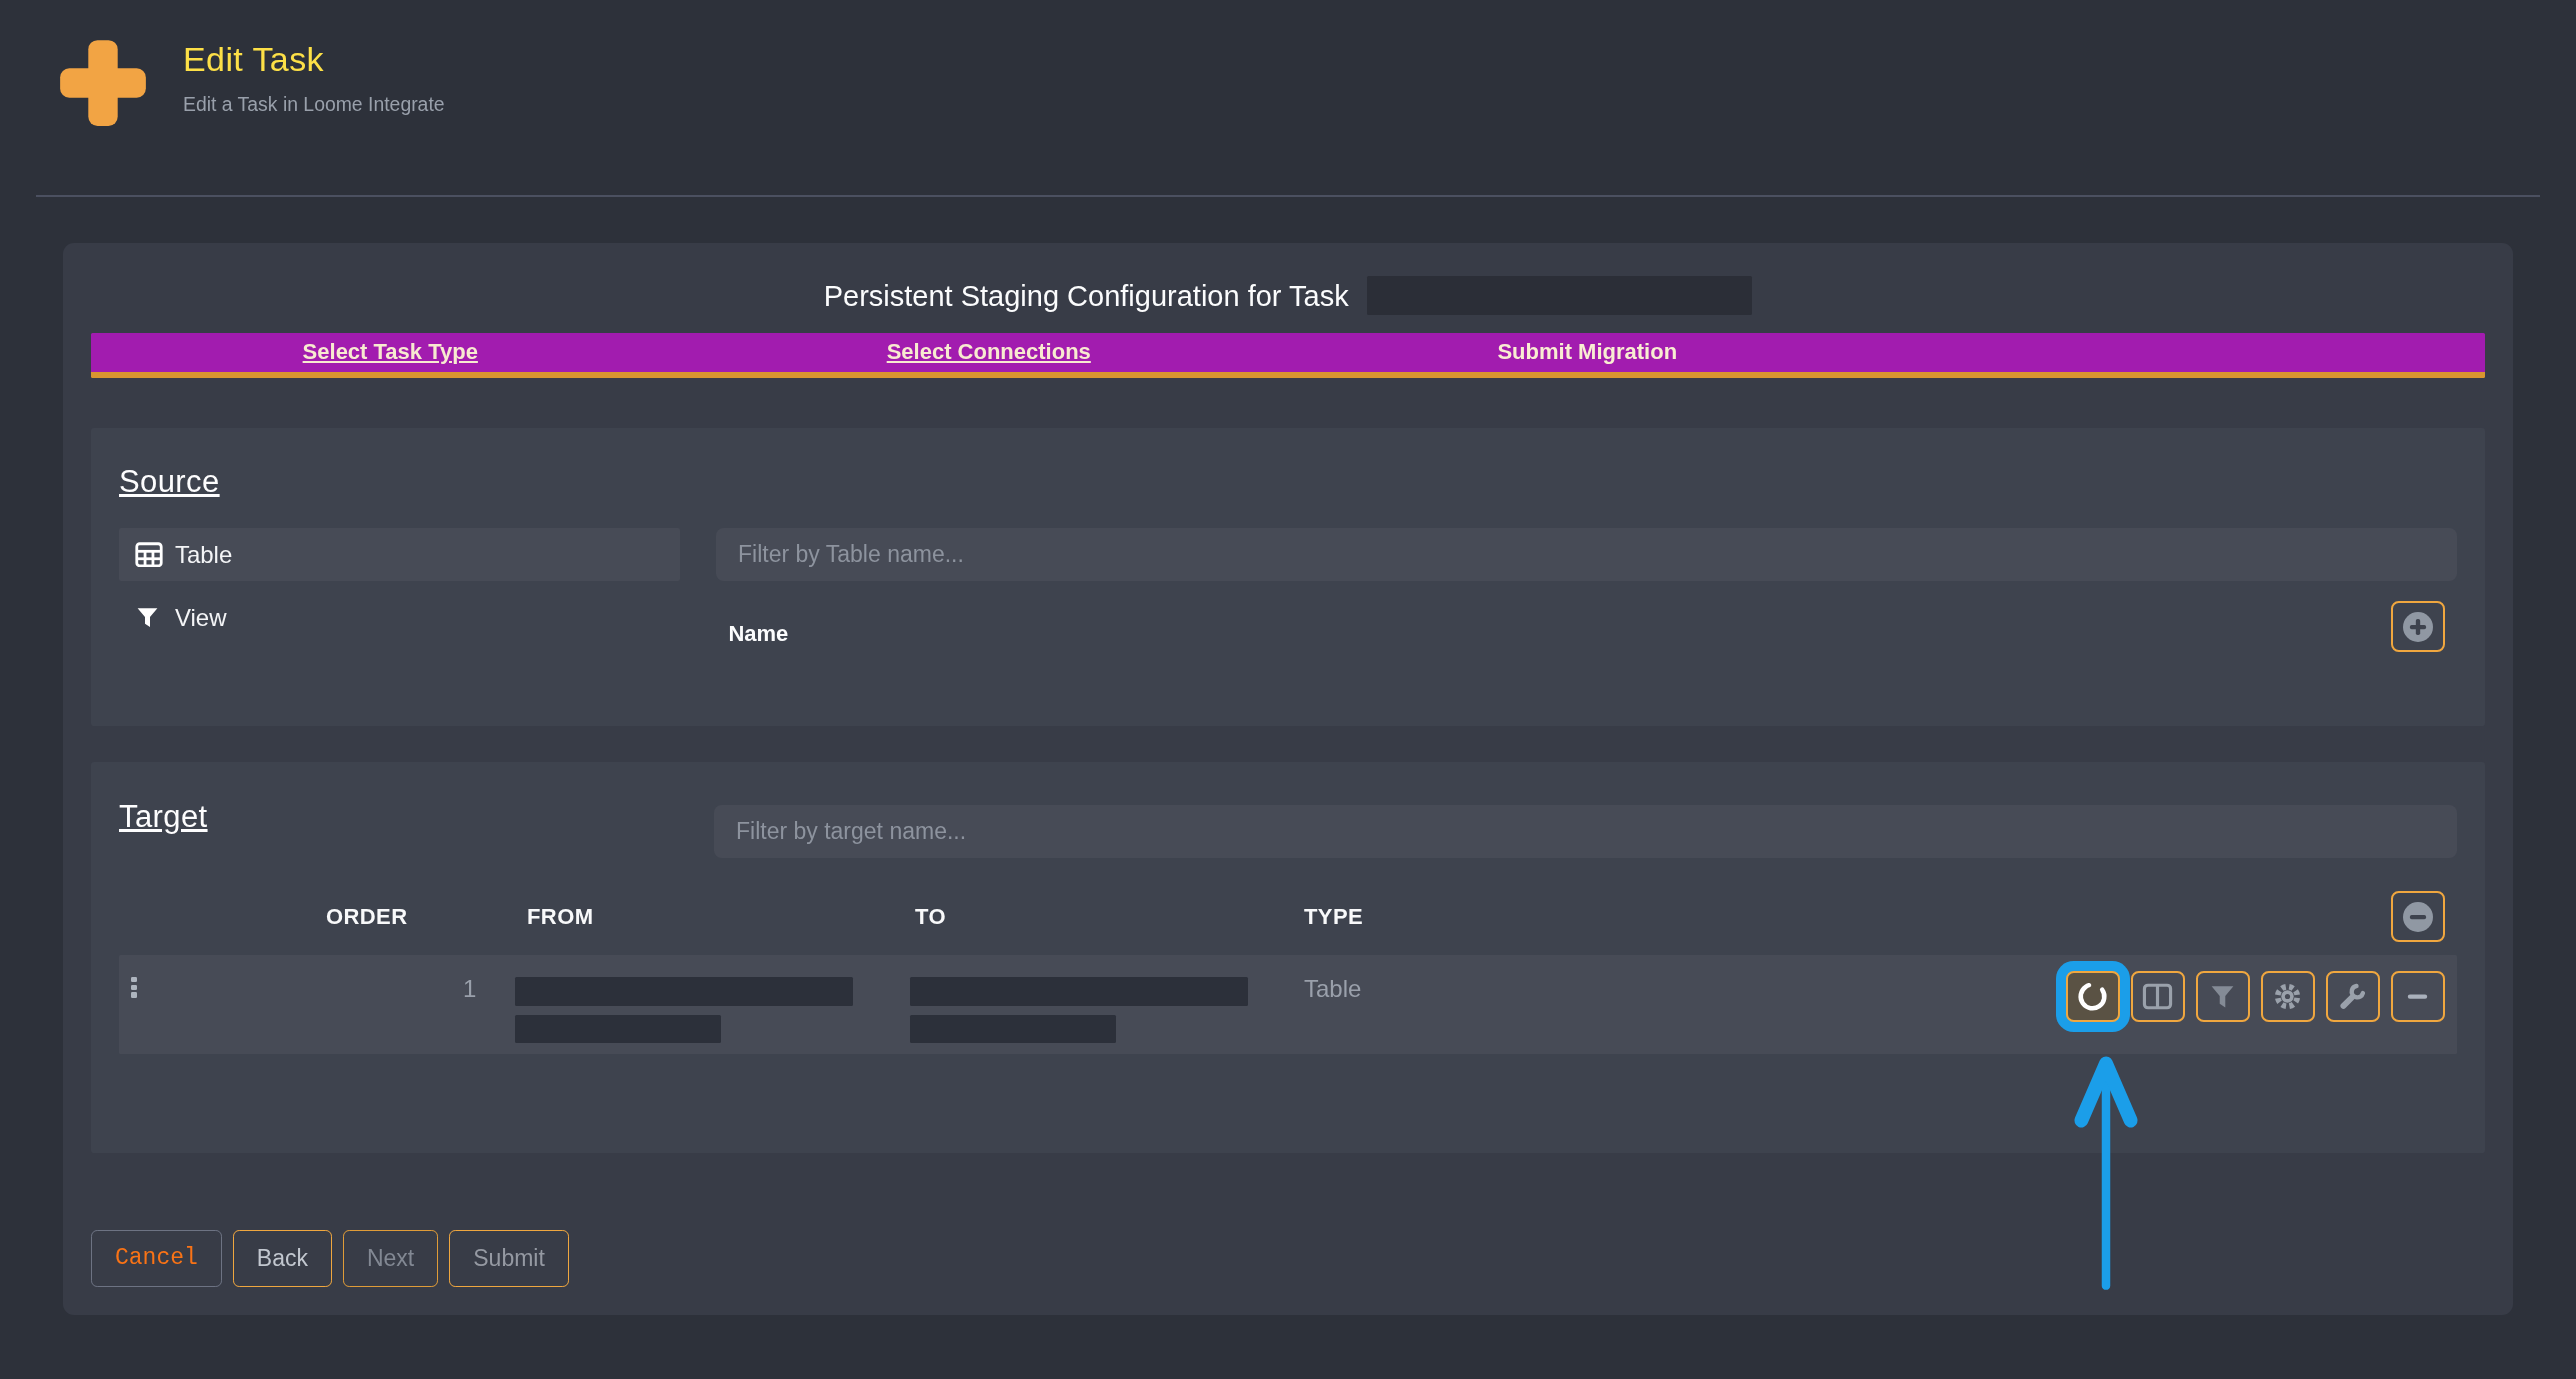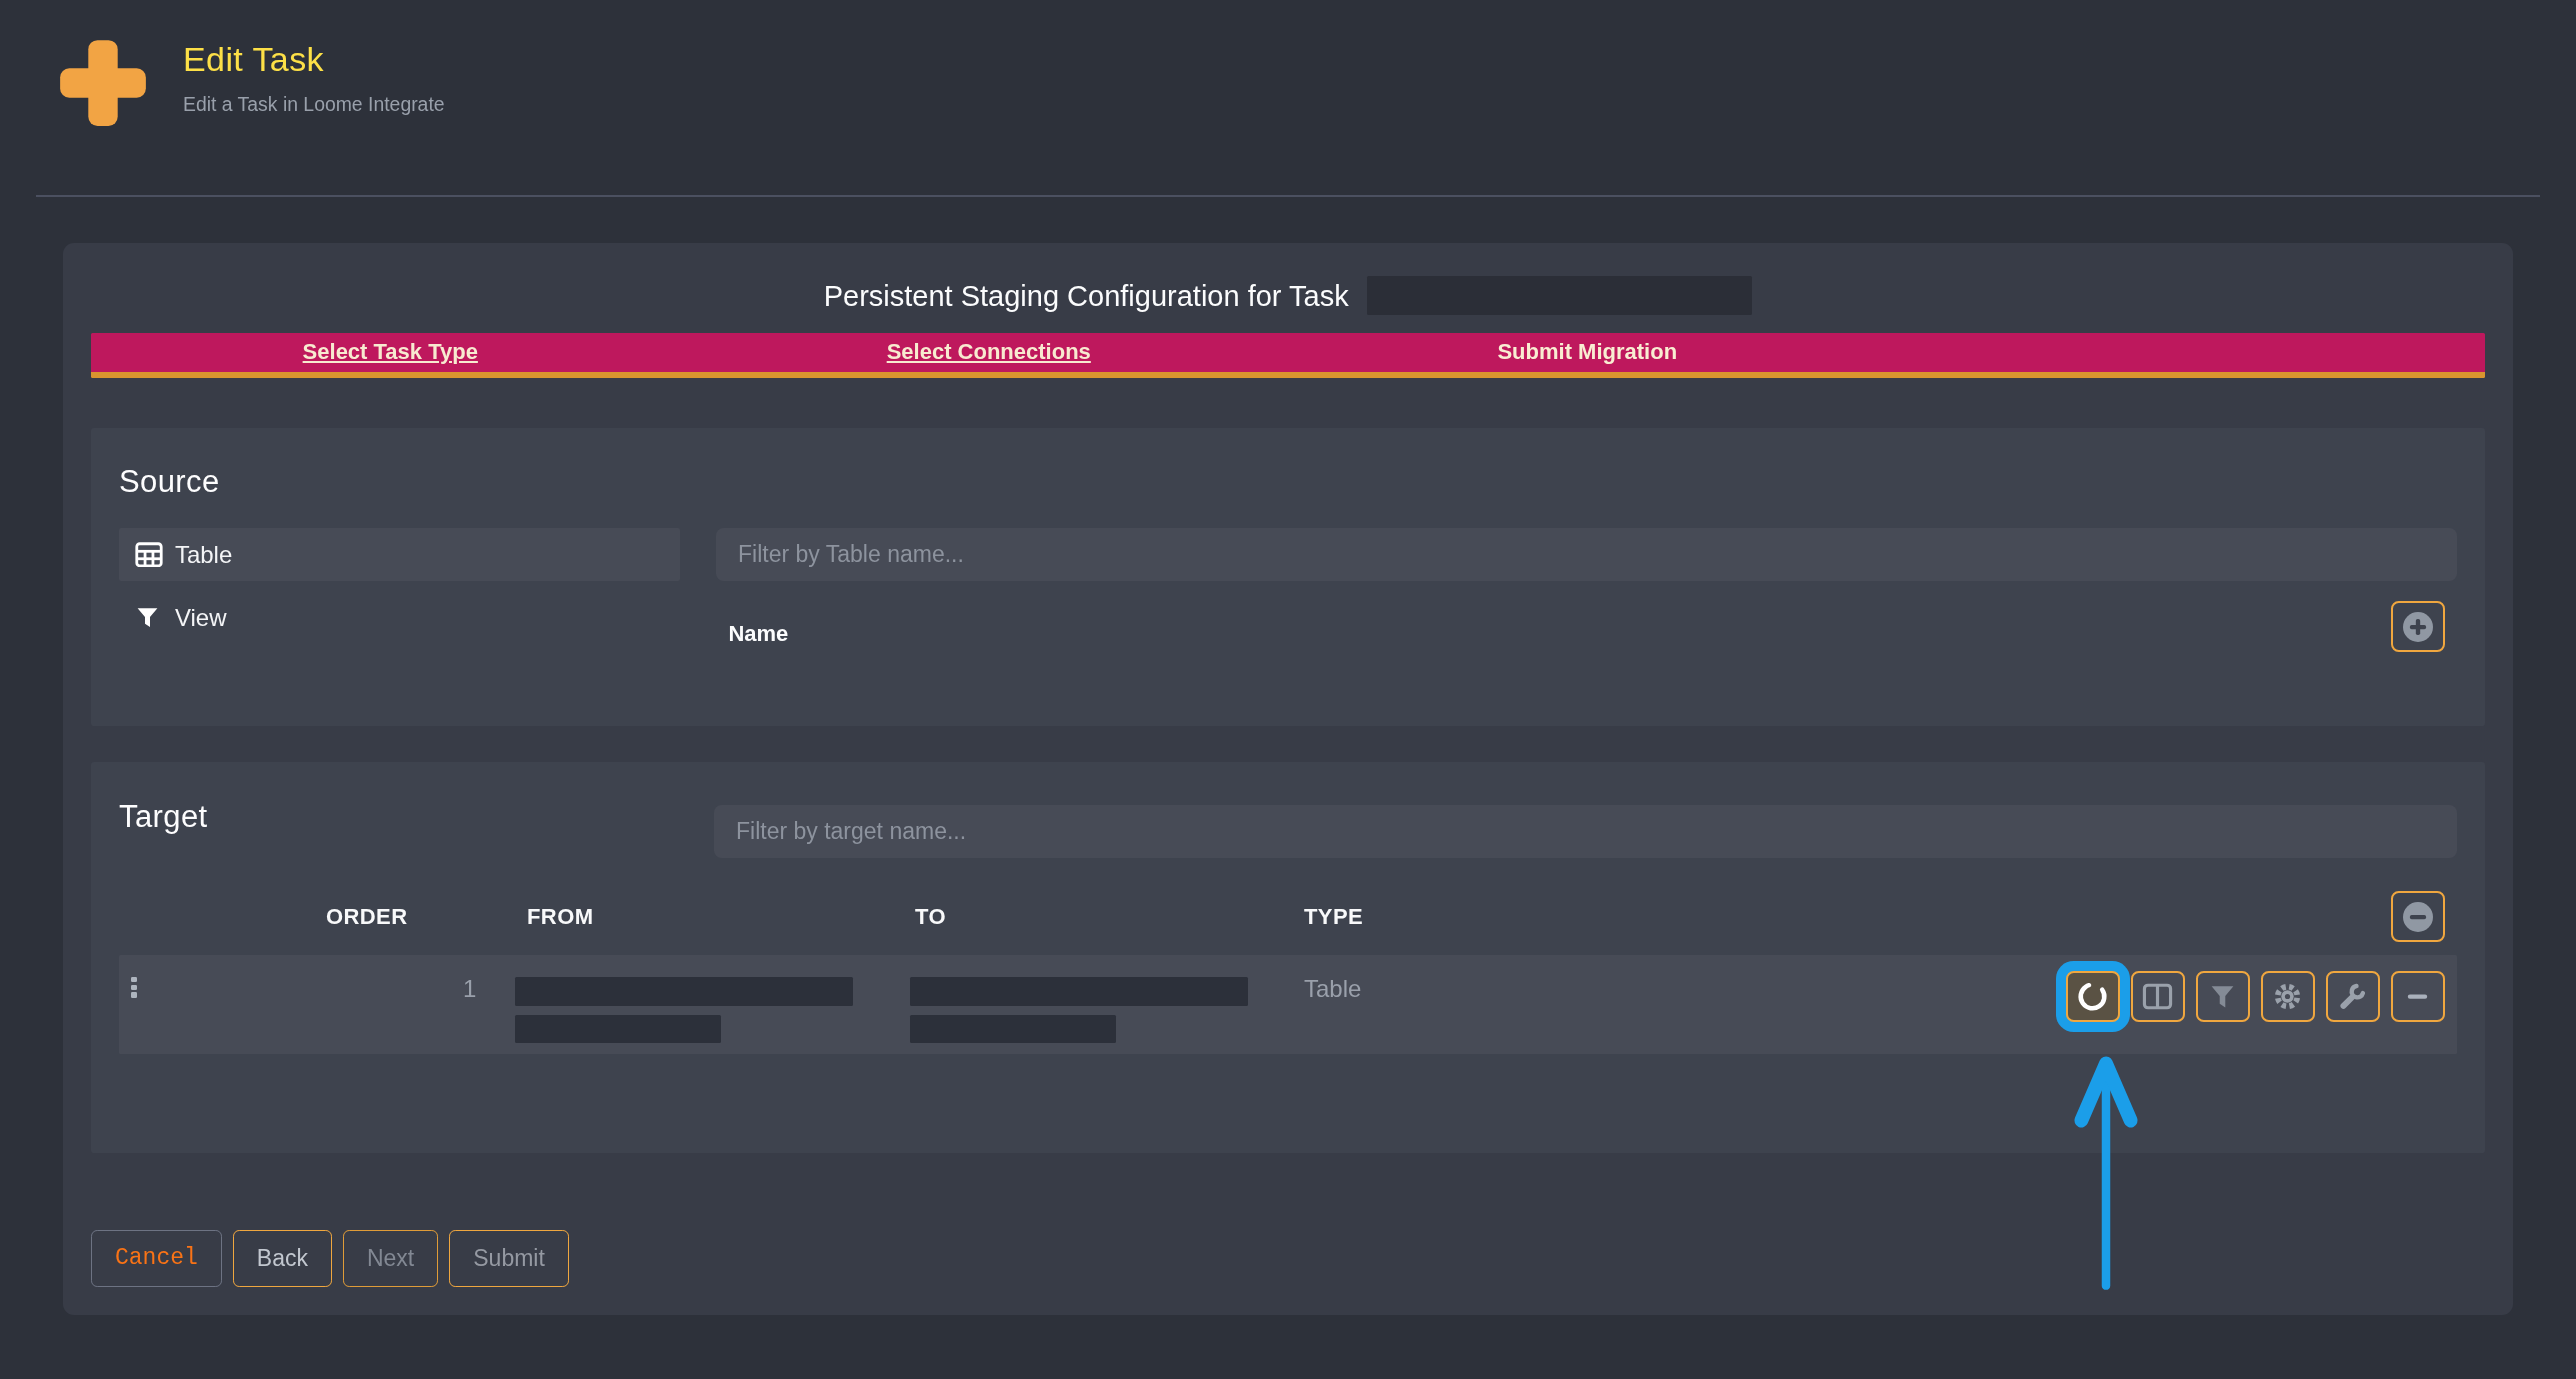--- a/index.html
+++ b/index.html
@@ -28,29 +28,29 @@
     padding:0 28px;
     position:relative;
   }
 
   .panel-title-row { padding-top:33px; display:flex; justify-content:center; align-items:center; gap:18.6px; height:73px; }
   .panel-title { font-size:29px; font-weight:400; color:#fbfcfd; line-height:40px; }
   .redacted-title { width:385px; height:39px; background:#2b2e37; border-radius:1.5px; }
 
   .stepper {
     margin-top:17px; height:45px;
-    background:#be185d; border-bottom:6.2px solid #d9952f; border-radius:1.5px;
+    background:#a21caf; border-bottom:6.2px solid #d9952f; border-radius:1.5px;
     display:grid; grid-template-columns:repeat(4,1fr); align-items:center; text-align:center;
   }
   .step { font-size:22px; font-weight:600; color:#f8ead0; text-decoration:underline; cursor:pointer; }
   .step.current { font-weight:700; text-decoration:none; color:#f9edd2; cursor:default; }
 
   
   .card { margin-top:50px; background:#3e434e; border-radius:3.1px; padding:26px 28px 74px 28px; }
-  .card-heading { font-size:31px; font-weight:400; color:#fdfdfe; line-height:42px; margin-top:7.7px; letter-spacing:0.4px; }
+  .card-heading { font-size:31px; font-weight:400; color:#fdfdfe; line-height:42px; margin-top:7.7px; letter-spacing:0.4px;text-decoration:underline; }
 
   .card-body { display:flex; gap:36px; margin-top:25px; }
   .type-list { width:561px; display:flex; flex-direction:column; gap:10px; }
   .type-item { height:53px; display:flex; align-items:center; gap:12.4px; padding:0 15.5px;
                font-size:24px; color:#f4f5f7; border-radius:2.3px; cursor:pointer; }
   .type-item.selected { background:#474b56; }
   .type-item .ticon { width:28px; height:26px; display:flex; align-items:center; }
 
   .right-col { flex:1; display:flex; flex-direction:column; }
   .filter-input {

